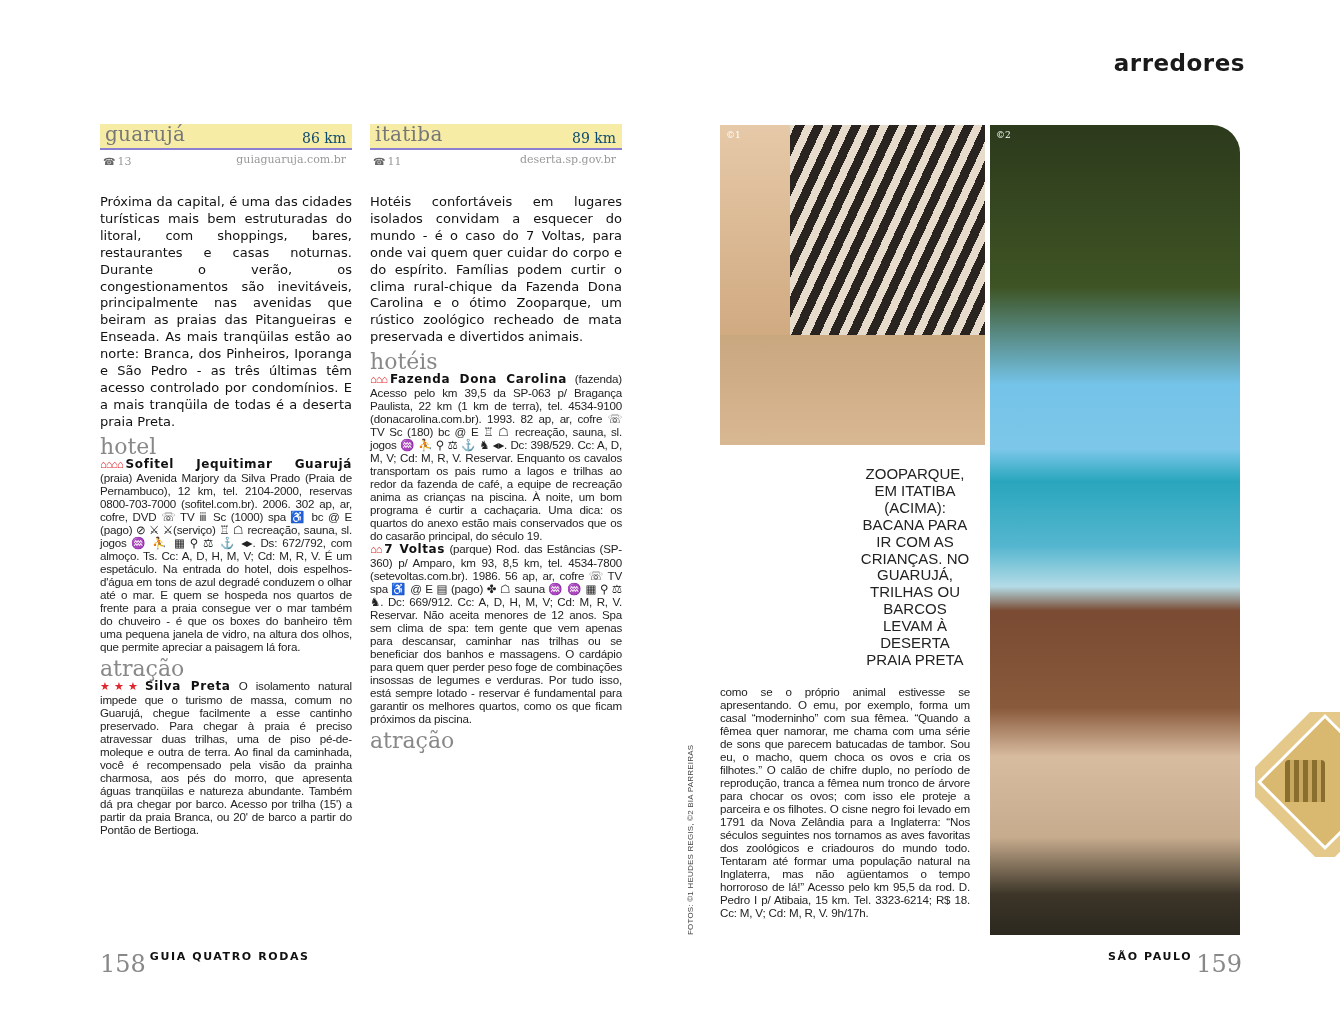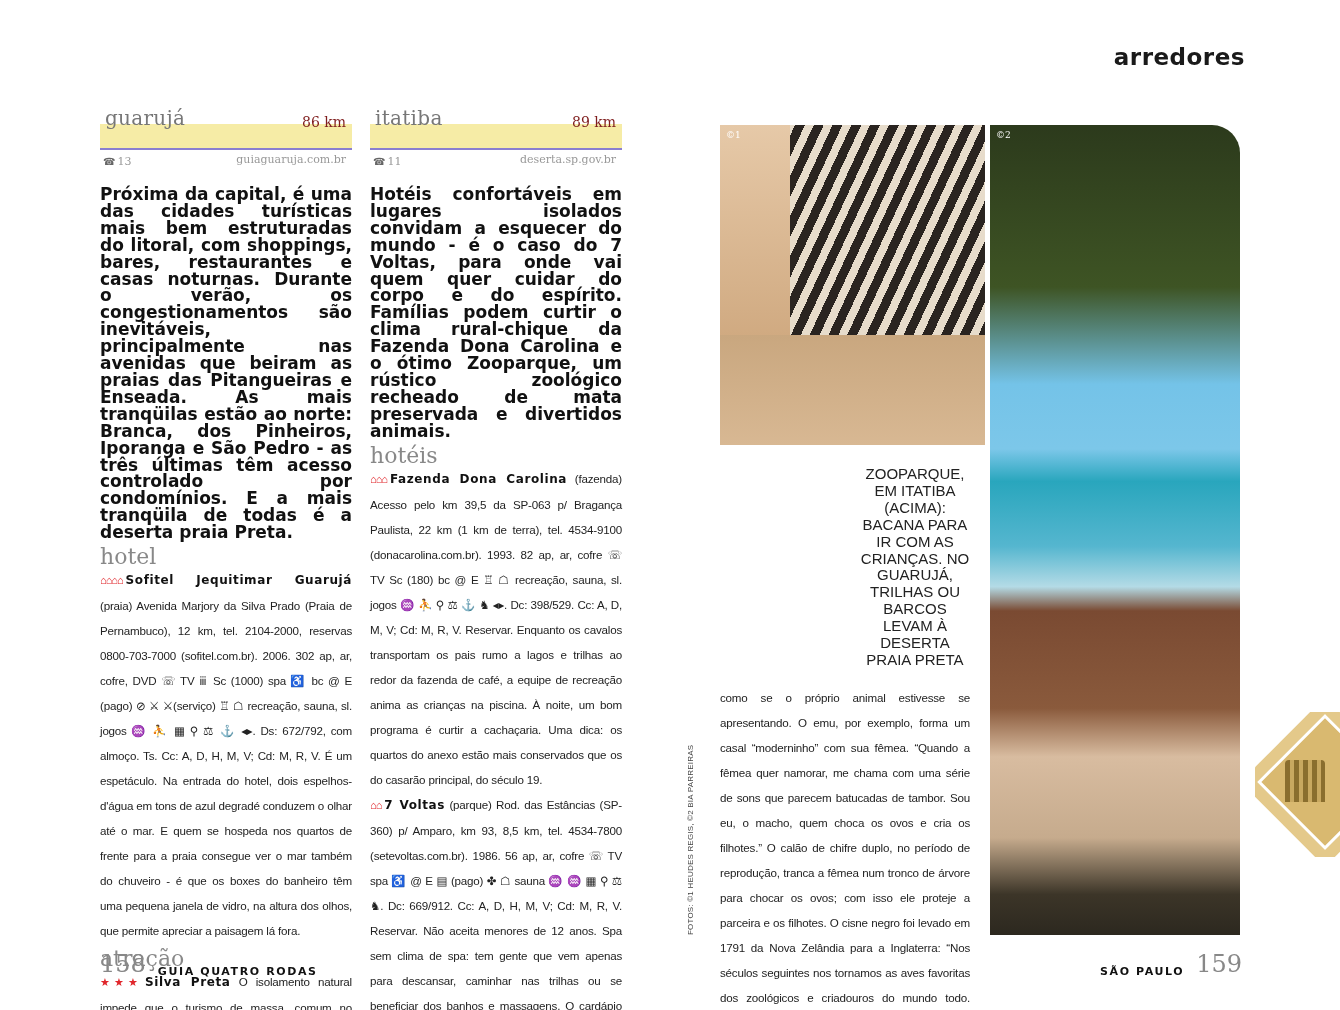--- a/index.html
+++ b/index.html
@@ -1,54 +1,54 @@
 <!DOCTYPE html>
 <html><head>
 <meta charset="utf-8">
 <style>
   * { box-sizing: border-box; margin: 0; padding: 0; }
   html, body { width: 1340px; height: 1010px; background: #ffffff; overflow: hidden; }
   body { position: relative; font-family: "Liberation Sans", sans-serif; color: #231f20; }
 
   .section-title {
-    position: absolute; left: 1085px; top: 44px; width: 160px;
+    position: absolute; left: 1085px; top: 50px; width: 160px;
     font-family: "DejaVu Sans", sans-serif; font-weight: 900; font-size: 23px;
     letter-spacing: 0.5px; color: #1a1a1a; text-align: right;
   }
 
   .col { position: absolute; top: 124px; width: 252px; }
   .col1 { left: 100px; }
   .col2 { left: 370px; }
 
   .city-head {
     height: 26px; background: #f6eca6; border-bottom: 2px solid #8a7fd0;
     display: flex; justify-content: space-between; align-items: flex-end;
-    padding: 0 6px 18px 5px;
+    padding: 0 6px 2px 5px;
   }
   .city-name { font-family: "DejaVu Serif", serif; font-size: 20px; font-weight: 300; color: #777; letter-spacing: 0.3px; }
-  .city-km { font-family: "DejaVu Serif", serif; font-size: 14px; color: #7f1d1d; }
+  .city-km { font-family: "DejaVu Serif", serif; font-size: 14px; color: #0c4a6e; }
   .city-meta {
     display: flex; justify-content: space-between; padding: 3px 6px 0 3px;
     font-family: "DejaVu Serif", serif; font-size: 11px; color: #999; height: 20px;
   }
   .phone-code { display: flex; align-items: center; gap: 2px; }
   .phone-icon { font-size: 10px; color: #666; }
 
   .lead {
-    margin-top: 16px; font-family: "DejaVu Sans", sans-serif; font-weight: bold;
-    font-size: 17px; line-height: 16.9px; text-align: justify; color: #111;
+    margin-top: 24px; font-family: "DejaVu Sans", sans-serif; font-weight: normal;
+    font-size: 13px; line-height: 16.9px; text-align: justify; color: #111;
   }
 
   .sub-head {
     font-family: "DejaVu Serif", serif; font-size: 22px; color: #888; font-weight: 300;
     margin-top: 6px; line-height: 20px;
   }
   .entry {
     font-family: "Liberation Sans Narrow", "Liberation Sans", sans-serif;
-    font-size: 11.6px; line-height: 25px; text-align: justify; color: #222;
+    font-size: 11.6px; line-height: 13px; text-align: justify; color: #222;
     letter-spacing: -0.2px;
   }
   .entry-name {
     font-family: "DejaVu Sans", sans-serif; font-weight: 900; font-size: 12px; letter-spacing: 0.6px; color: #111;
   }
   .rating { color: #e0262b; font-size: 11px; letter-spacing: -1px; margin-right: 3px; }
 
   .photo { position: absolute; overflow: hidden; }
   .photo1 { left: 720px; top: 125px; width: 265px; height: 320px;
     background:
@@ -71,21 +71,21 @@
 
   .col3 { position: absolute; left: 720px; top: 483px; width: 250px; }
   .col3-top { display: flex; gap: 10px; }
   .col3-left { width: 133px; margin-top: 17px; }
   .caption {
     width: 110px; text-align: center; font-family: "Liberation Sans", sans-serif; font-size: 15px;
     line-height: 16.9px; color: #222; text-transform: uppercase; margin-top: -17px; margin-left: auto;
   }
   .col3-body { margin-top: 16px; }
 
-  .folio { position: absolute; top: 950px; display: flex; align-items: flex-end; gap: 12px; }
+  .folio { position: absolute; top: 950px; display: flex; align-items: flex-start; gap: 4px; }
   .folio-left { left: 100px; }
   .folio-right { right: 98px; }
   .page-num { font-family: "DejaVu Serif", serif; font-size: 24px; color: #888; font-weight: 300; }
   .folio-label { font-family: "DejaVu Sans", sans-serif; font-weight: 900; font-size: 11px; letter-spacing: 1.6px; color: #111; }
 
   .logo { position: absolute; left: 1255px; top: 712px; width: 85px; height: 145px; overflow: hidden; }
   .logo .diamond { position: absolute; left: 10px; top: 10px; width: 120px; height: 120px; background: #e4c98a; transform: rotate(45deg); }
   .logo .inner { position: absolute; left: 22px; top: 22px; width: 96px; height: 96px; border: 3px solid #ffffff; background: #d9b970; transform: rotate(45deg); }
   .logo .bldg { position: absolute; left: 30px; top: 48px; width: 40px; height: 42px;
     background: repeating-linear-gradient(90deg, #8a6e2e 0 5px, #c8a860 5px 9px); border-radius: 4px 4px 0 0; }

